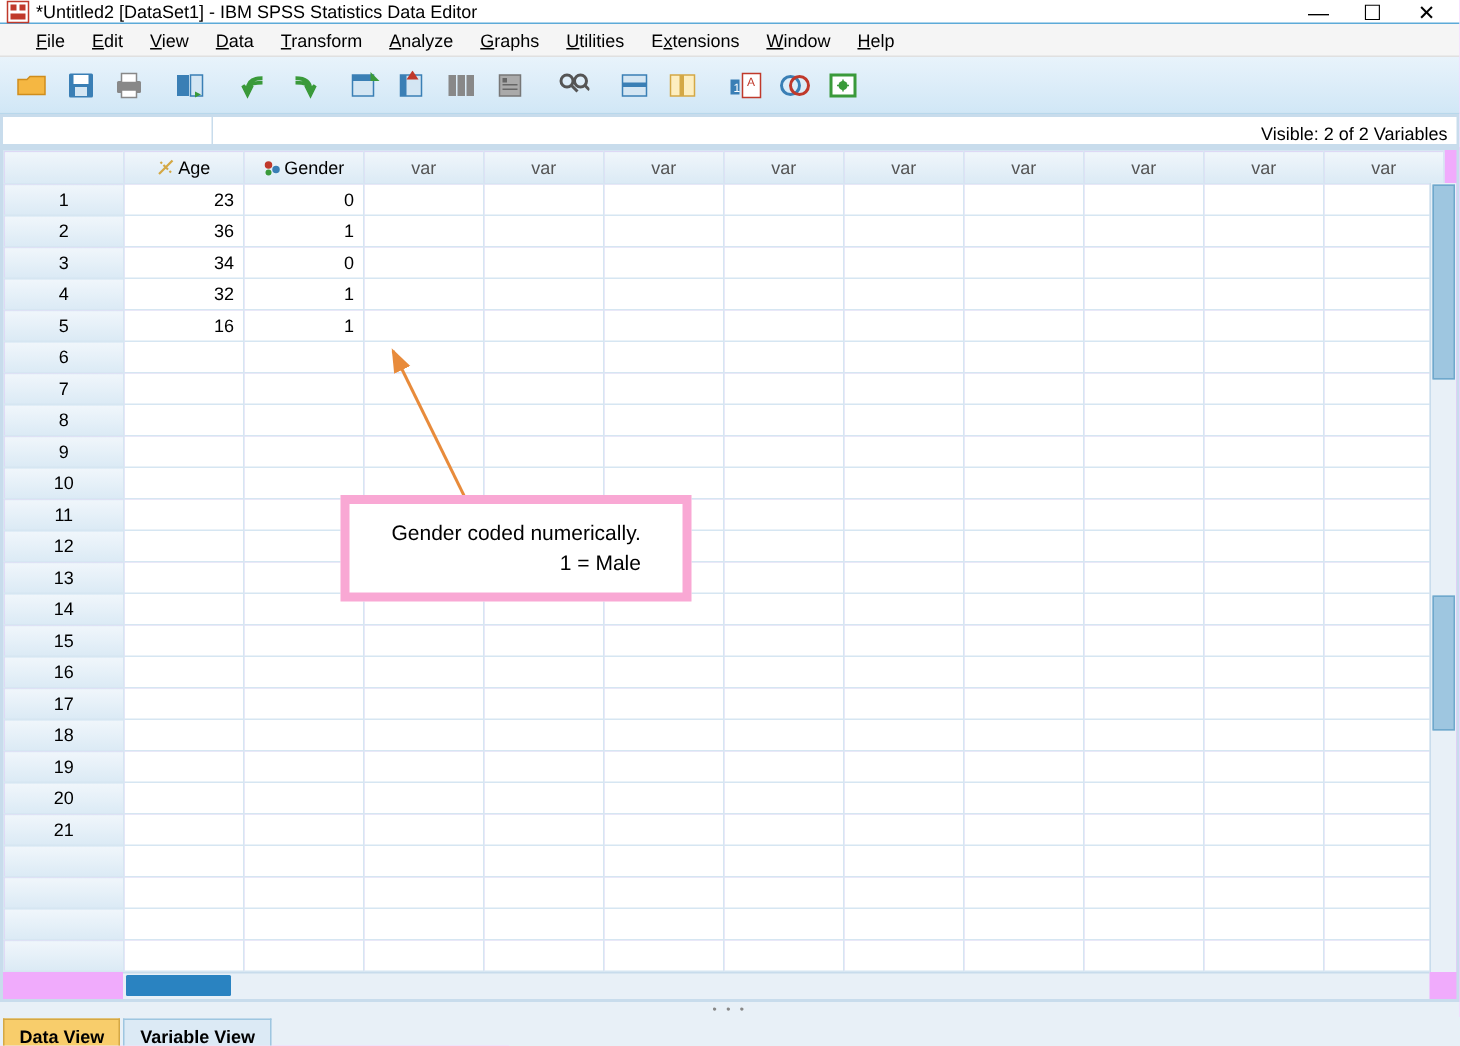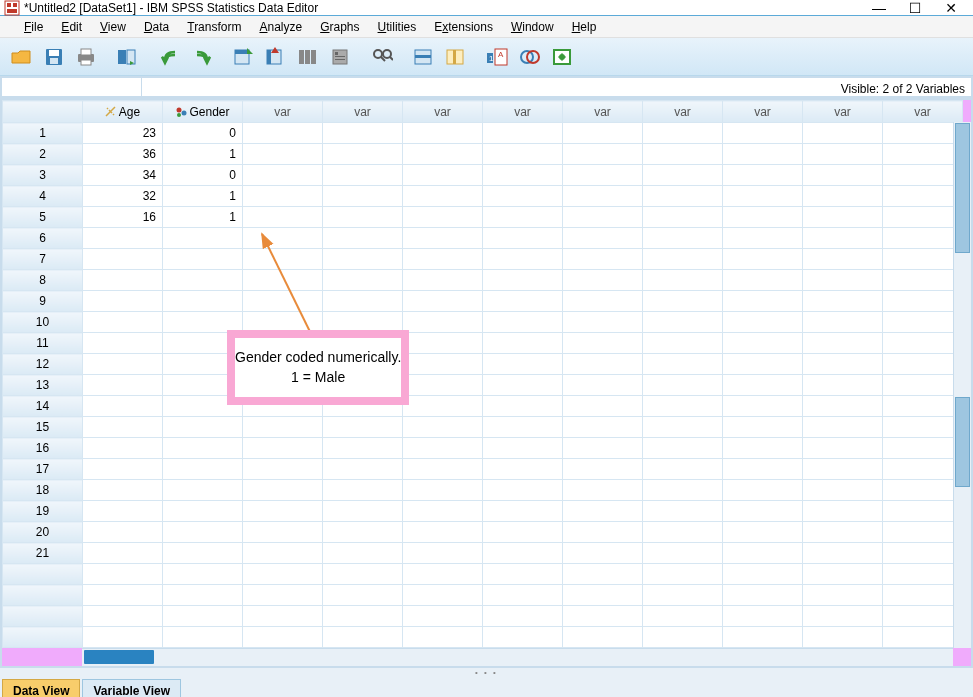--- a/index.html
+++ b/index.html
@@ -33,21 +33,21 @@
 .row-header { width: 80px; height: 21px; background: linear-gradient(to bottom, #f0f6fb, #dbeaf5); border: 2px outset #e4eef6; text-align: center; color: #000; font-weight: normal; }
 .data-cell { height: 21px; text-align: right; padding: 0 6px; background: #fff; }
 .conn-line { pointer-events: none; }
 
 .vscroll { position: absolute; right: 0; top: 22px; bottom: 18px; width: 18px; background: #e8f0f7; border-left: 1px solid #c8dcec; }
 .vscroll .thumb { background: #9ec6e0; border: 1px solid #6fa8cc; margin: 1px; }
 .hscroll { position: absolute; left: 80px; right: 18px; bottom: 0; height: 18px; background: #e8f0f7; border-top: 1px solid #c8dcec; }
 .hscroll .track { position: absolute; left: 0; right: 0; top: 0; bottom: 0; }
 .hscroll .thumb { position: absolute; left: 2px; top: 1px; height: 14px; width: 70px; background: #2a83c1; border-radius: 1px; }
 
-.annotation { position: absolute; background: #fff; border: 8px solid #f9a8d4; padding: 10px 0; text-align: center; font-size: 14px; color: #000; line-height: 1.4; }
+.annotation { position: absolute; background: #fff; border: 6px solid #f9a8d4; padding: 10px 28px; text-align: right; font-size: 14px; color: #000; line-height: 1.4; }
 
 .grip-row { height: 8px; background: #e8f0f7; display: flex; align-items: center; justify-content: center; }
 .grip-dots { color: #888; font-size: 8px; letter-spacing: 2px; }
 
 .bottom-tabs { height: 26px; background: #e8f0f7; display: flex; align-items: flex-end; padding: 0 2px; }
 .tab { padding: 4px 10px; border: 1px solid #9ec6e0; border-bottom: none; background: #dceaf5; font-size: 12px; font-weight: bold; cursor: pointer; margin-right: 2px; }
 .tab.active { background: #f8cd6b; border-color: #d4a845; }
 </style>
 </head>
 <body>

